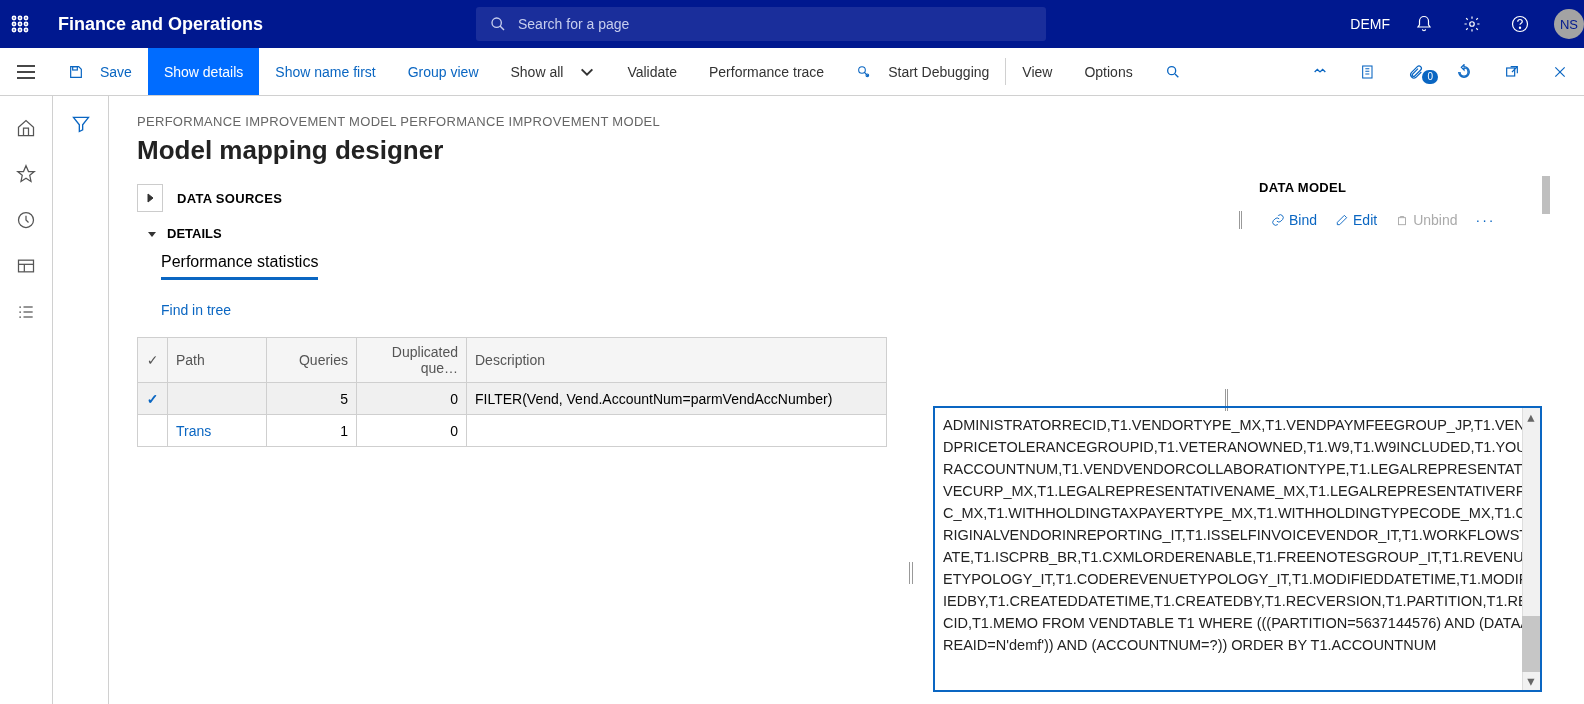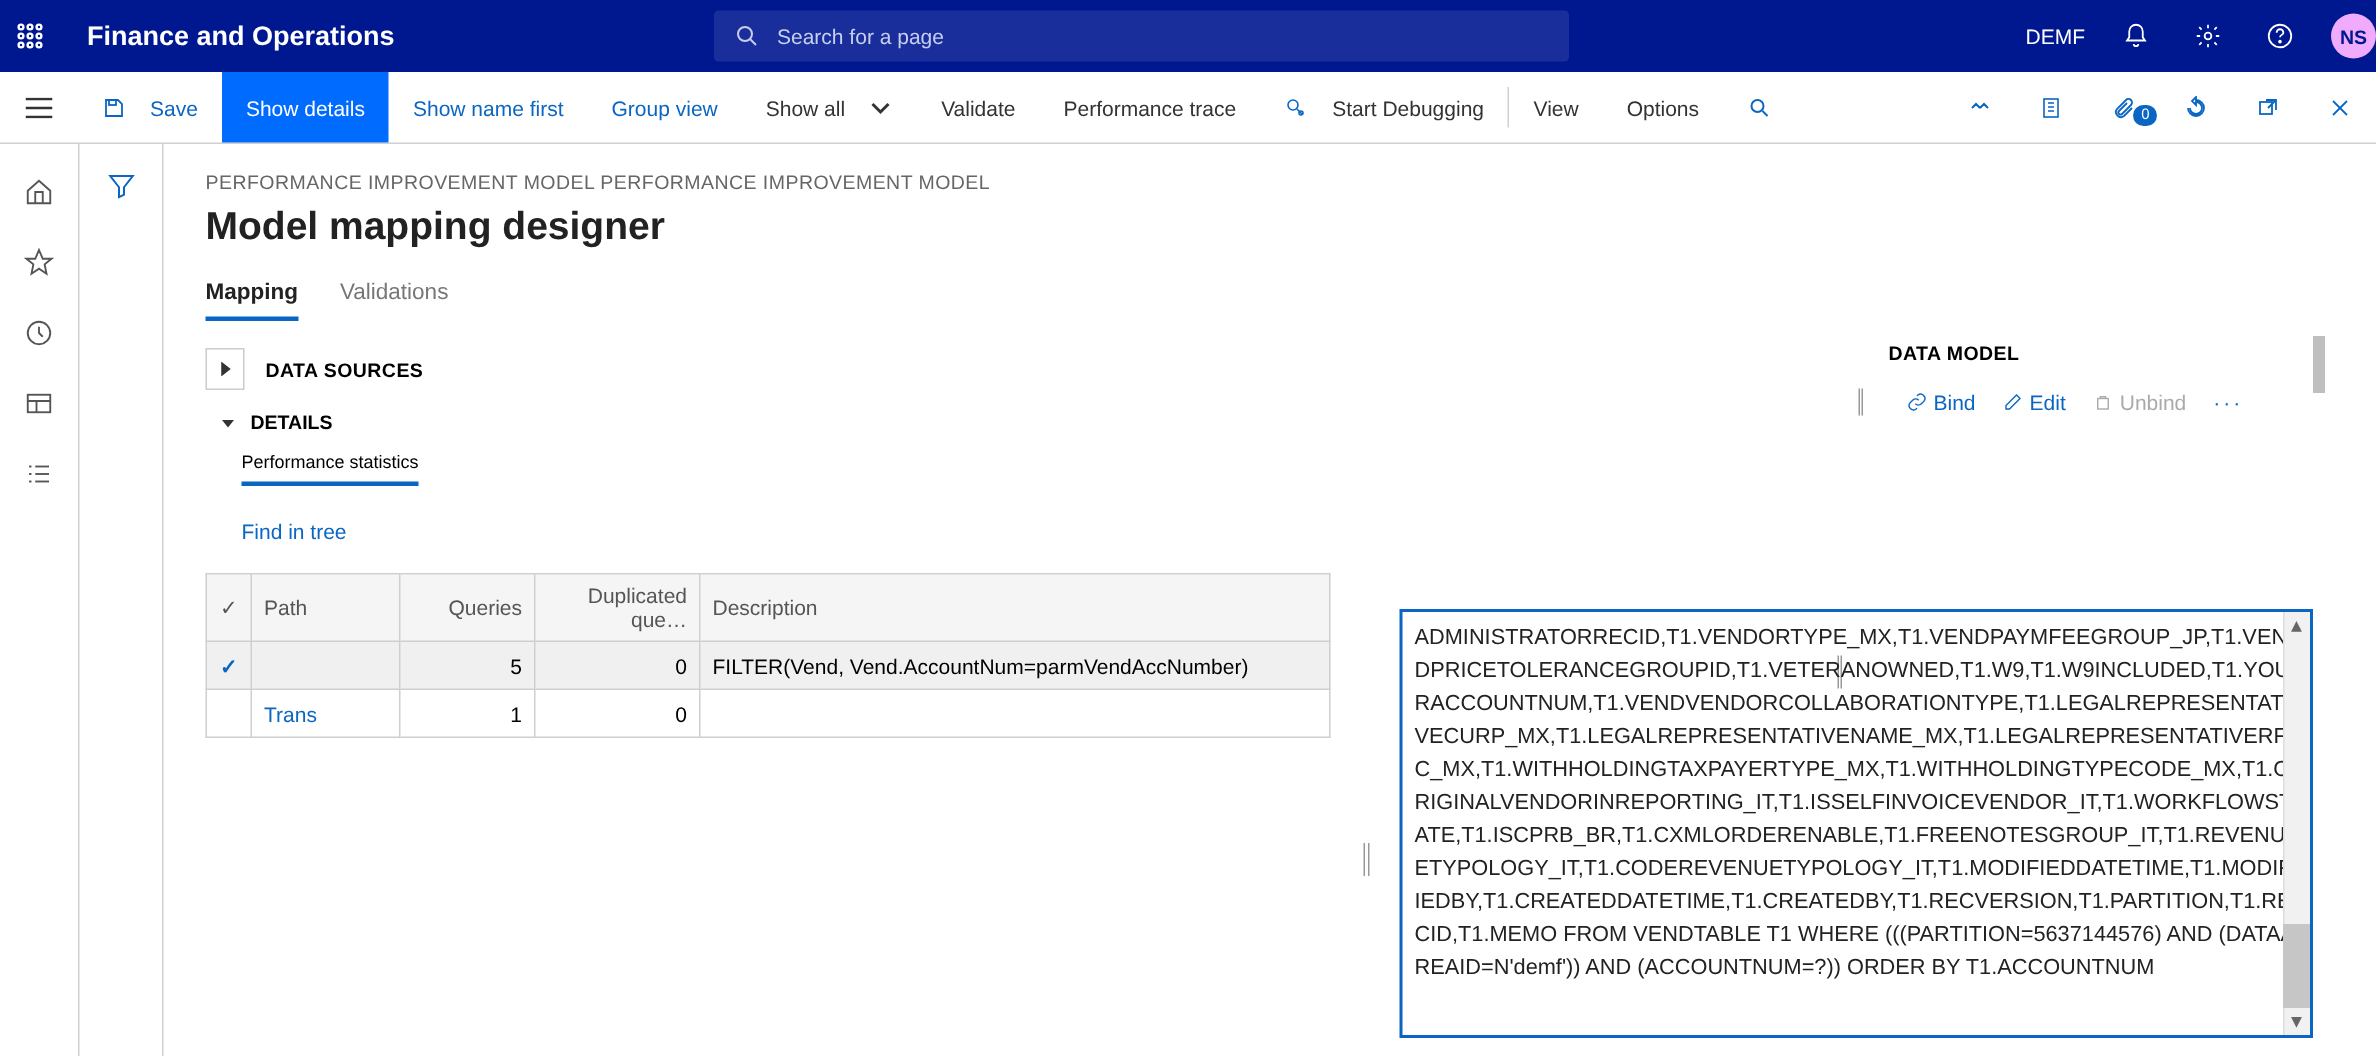--- a/index.html
+++ b/index.html
@@ -9,21 +9,21 @@
 .topbar { height:48px; background:#00188f; color:#fff; display:flex; align-items:center; }
 .waffle { width:48px; display:flex; align-items:center; justify-content:center; }
 .waffle svg { width:18px; height:18px; fill:#fff; }
 .app-title { font-size:18px; font-weight:600; margin-left:18px; }
 .search-box { margin-left:auto; position:absolute; left:476px; width:570px; height:34px; background:#1a2e9b; border-radius:3px; display:flex; align-items:center; padding:0 14px; color:#c7ceee; font-size:14px; }
 .search-box svg { width:16px; height:16px; margin-right:12px; stroke:#c7ceee; fill:none; stroke-width:2; }
 .top-right { margin-left:auto; display:flex; align-items:center; gap:8px; }
 .top-right .txt { font-size:14px; margin-right:6px; }
 .icon-btn { width:40px; height:48px; display:flex; align-items:center; justify-content:center; cursor:pointer; }
 .icon-btn svg { width:18px; height:18px; stroke:#fff; fill:none; stroke-width:1.6; }
-.avatar { width:30px; height:30px; border-radius:50%; background:#f0abfc; color:#00188f; display:flex; align-items:center; justify-content:center; font-size:13px; font-weight:700; margin-left:6px; }
+.avatar { width:30px; height:30px; border-radius:50%; background:#a3a3a3; color:#00188f; display:flex; align-items:center; justify-content:center; font-size:13px; font-weight:400; margin-left:6px; }
 
 
 .cmdbar { height:48px; border-bottom:1px solid #d0d0d0; display:flex; align-items:stretch; font-size:14px; color:#333; position:relative; }
 .hb { width:52px; display:flex; align-items:center; justify-content:center; border-right:none; cursor:pointer; }
 .hb svg { width:18px; height:14px; stroke:#333; stroke-width:1.8; }
 .cmd { display:flex; align-items:center; padding:0 16px; gap:16px; cursor:pointer; }
 .cmd.blue, .cmd.link { color:#0a66c2; }
 .cmd.active { background:#006cff; color:#fff; }
 .cmd svg { width:16px; height:16px; }
 .sep { width:1px; background:#d0d0d0; margin:10px 0; }
@@ -47,21 +47,21 @@
 .tab.active { color:#222; border-bottom:3px solid #0a66c2; font-weight:600; }
 
 .cols { display:flex; margin-top:14px; gap:0; height:440px;}
 .leftcol { width:1080px; }
 .section-head { display:flex; align-items:center; gap:14px; margin-top:4px;}
 .exp-btn { width:26px; height:28px; border:1px solid #ccc; display:flex; align-items:center; justify-content:center; cursor:pointer;}
 .exp-btn svg{ width:10px; height:10px; stroke:#333; fill:#333;}
 .sec-title { font-size:13px; font-weight:700; letter-spacing:.3px; }
 .details-head { display:flex; align-items:center; gap:10px; margin-top:14px; font-size:13px; font-weight:700;}
 .details-head svg{width:10px;height:10px; fill:#333;}
-.subtab { margin:12px 0 0 24px; display:inline-block; font-size:12px; padding-bottom:6px; border-bottom:3px solid #0a66c2; }
+.subtab { margin:12px 0 0 24px; display:inline-block; font-size:16px; padding-bottom:6px; border-bottom:3px solid #0a66c2; }
 .find-link { color:#0a66c2; font-size:14px; margin:22px 0 0 24px; display:inline-block; cursor:pointer;}
 table.grid { margin:18px 0 0 0; border-collapse:collapse; font-size:14px; width:750px;}
 table.grid th, table.grid td { border:1px solid #cfcfcf; padding:6px 8px; height:32px;}
 table.grid th { background:#f5f5f5; font-weight:400; color:#555; text-align:left;}
 table.grid th.num, table.grid td.num{ text-align:right; width:90px;}
 table.grid td.chk{ width:30px; text-align:center;}
 table.grid th.chk{ width:30px; text-align:center;}
 table.grid tr.sel td{ background:#f0f0f0; }
 .chkmark{ color:#0a66c2; font-weight:bold;}
 .link{ color:#0a66c2; cursor:pointer;}
@@ -261,24 +261,20 @@
 
 <div class="main">
   <div class="filter-col">
     <div><svg viewBox="0 0 24 24">
           <path d="M3 4h18l-7 9v6l-4 2v-8z"></path>
         </svg></div>
   </div>
   <div class="content">
     <div class="breadcrumb">PERFORMANCE IMPROVEMENT MODEL PERFORMANCE IMPROVEMENT MODEL</div>
     <div class="page-title">Model mapping designer</div>
-    <div class="tabs">
-      <div class="tab active">Mapping</div>
-      <div class="tab">Validations</div>
-    </div>
 
     <div class="cols">
       <div class="leftcol">
         <div class="section-head">
           <div class="exp-btn">
               <svg viewBox="0 0 10 10">
                 <path d="M3 1l5 4-5 4z"></path>
               </svg>
             </div>
           <span class="sec-title">DATA SOURCES</span>

